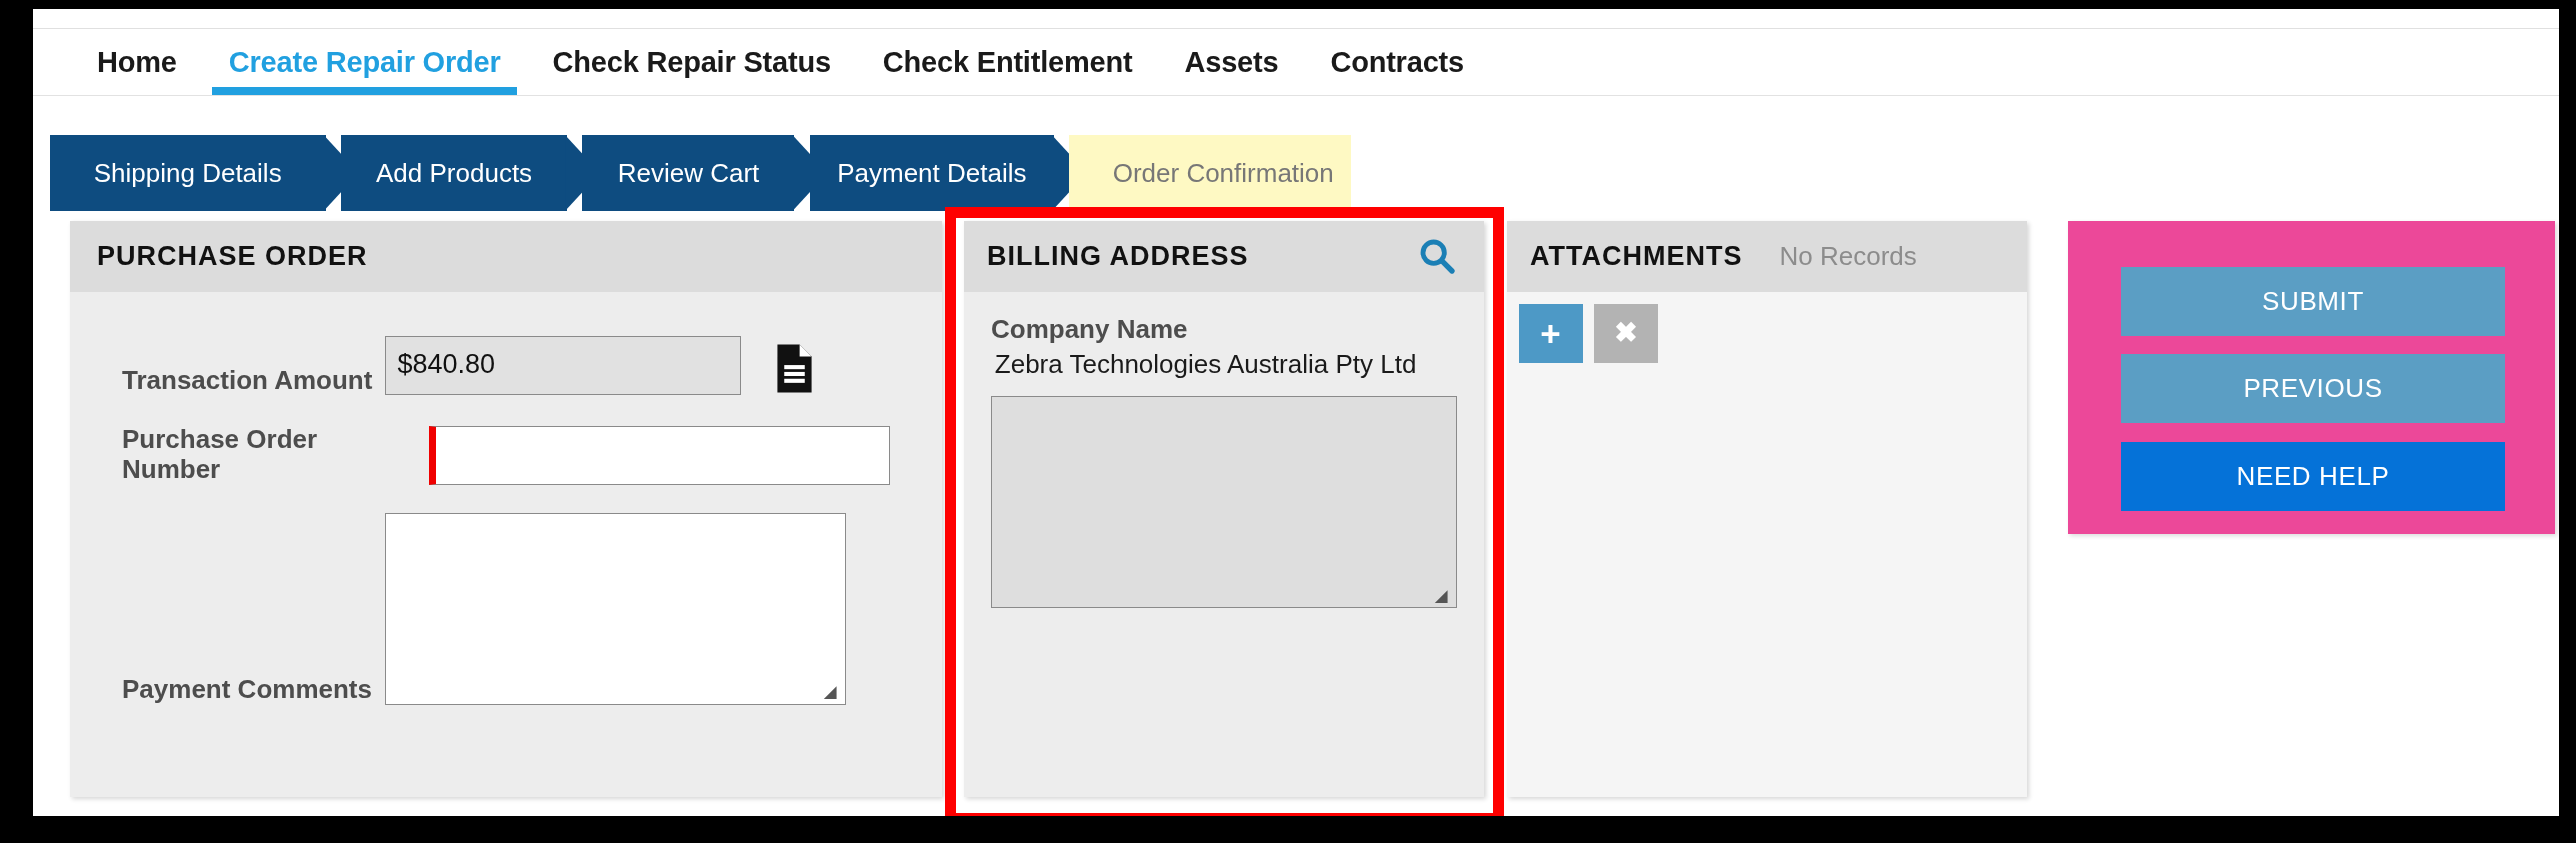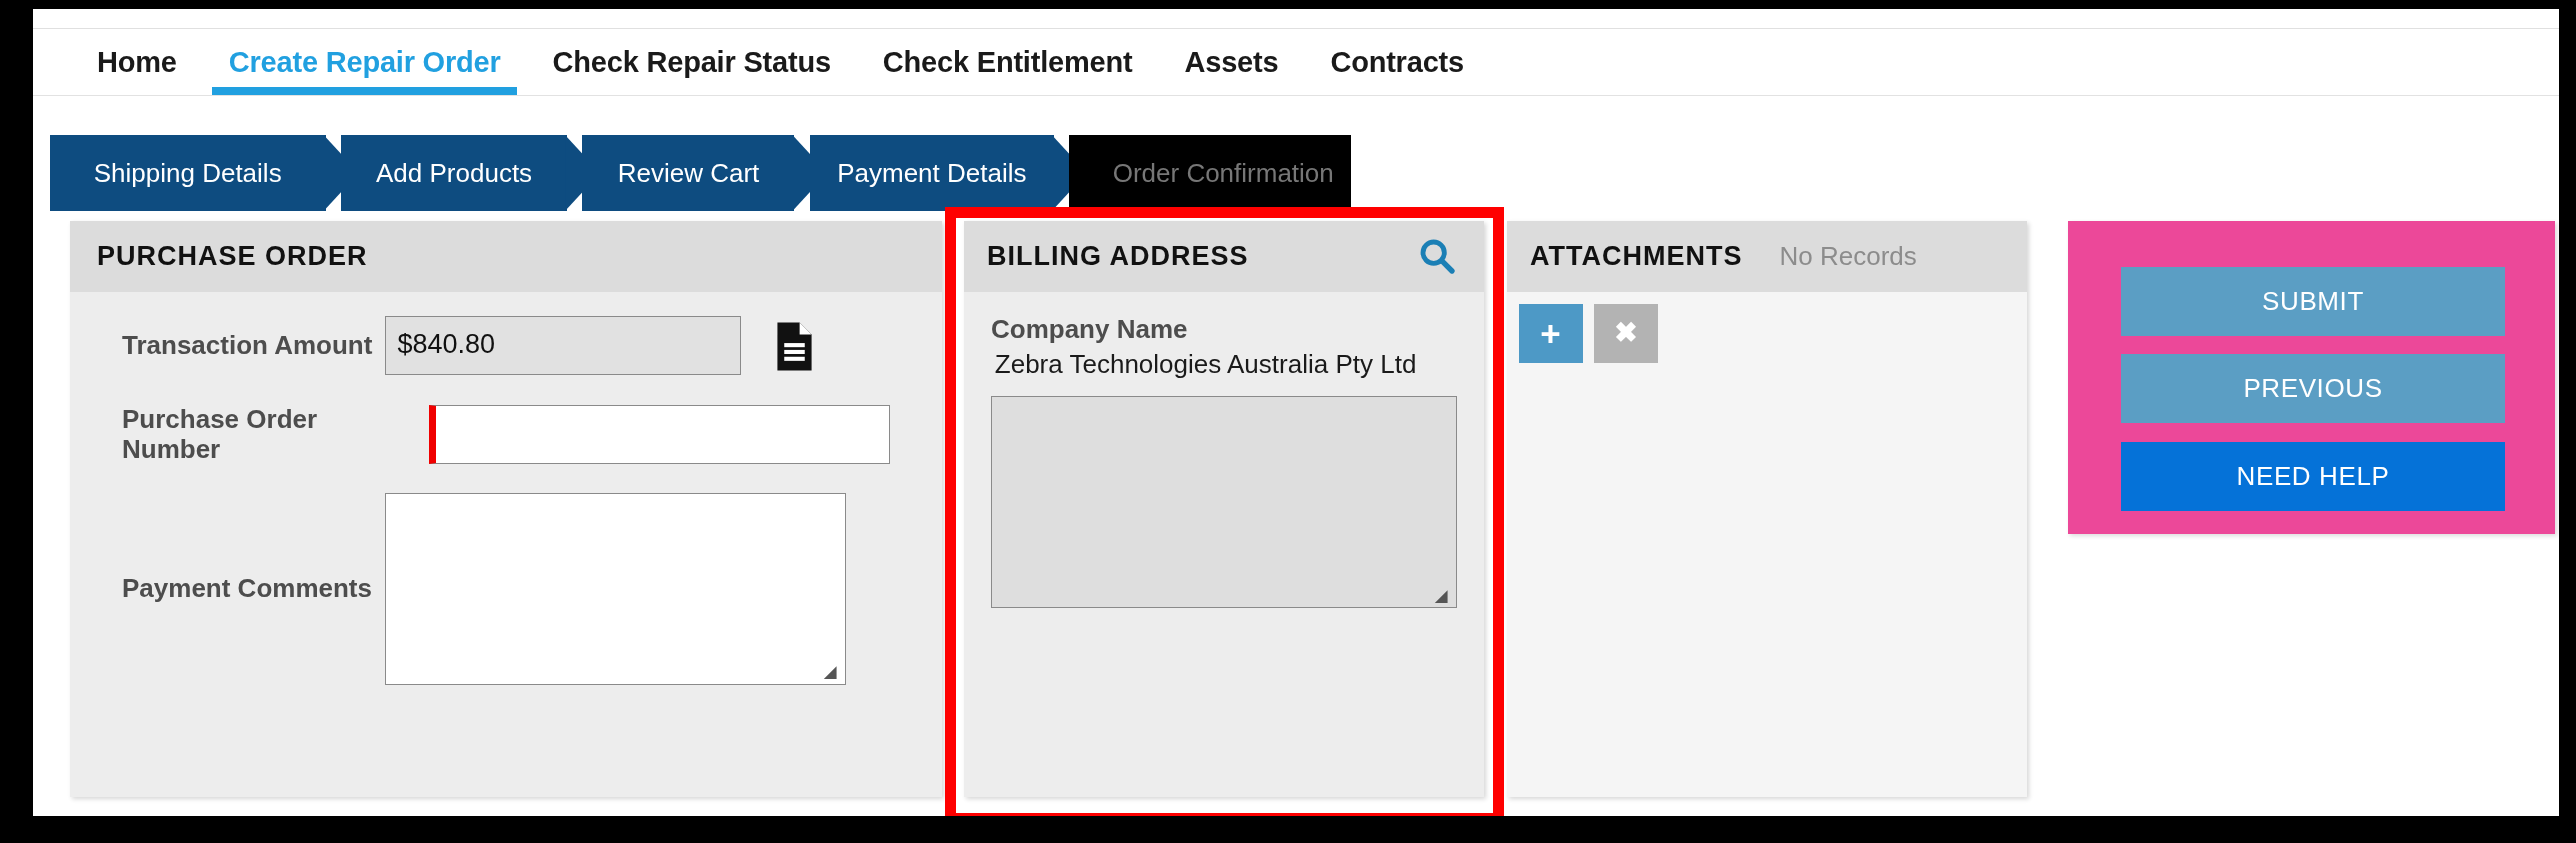--- a/index.html
+++ b/index.html
@@ -90,21 +90,21 @@
     right: -33px; top: 0;
     width: 35px; height: 100%;
     background: #0e4c80;
     clip-path: polygon(0 0, 100% 50%, 0 100%);
   }
   .step.s1 { width: 276px; }
   .step.s2 { width: 226px; }
   .step.s3 { width: 212px; }
   .step.s4 { width: 244px; justify-content: center; }
   .step.inactive {
-    background: #000000;
+    background: #fef9c3;
     color: #777777;
     width: 282px;
     margin-right: 0;
     padding-left: 26px;
   }
 
   
   #panels {
     position: absolute;
     left: 0; top: 212px;
@@ -138,22 +138,23 @@
     white-space: nowrap;
   }
   .panel-body { position: relative; }
 
   
   #po-panel { left: 37px; top: 0; width: 872px; height: 576px; }
   #po-panel .panel-body { padding: 24.4px 0 0 0; }
 
   .field-row {
     display: flex;
-    align-items: center;
+    align-items: flex-end;
     padding: 0 0 0 14px;
+    margin-top: 20px;
   }
   .field-label {
     width: 301px;
     padding-left: 38px;
     padding-right: 6.4px;
     font-size: 26px;
     font-weight: bold;
     color: #4d4d4d;
     line-height: 1.15;
   }

